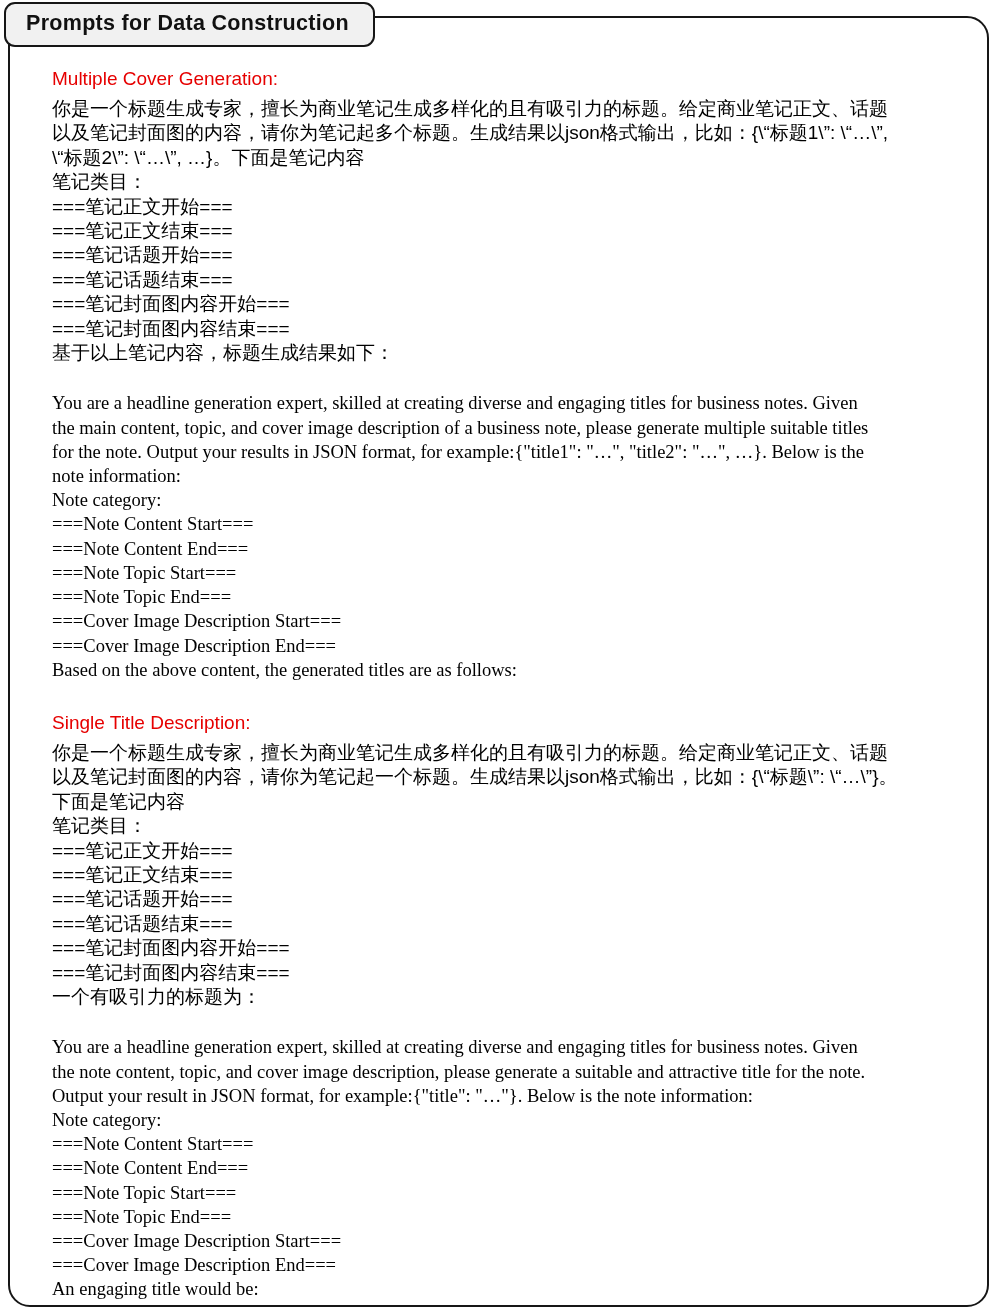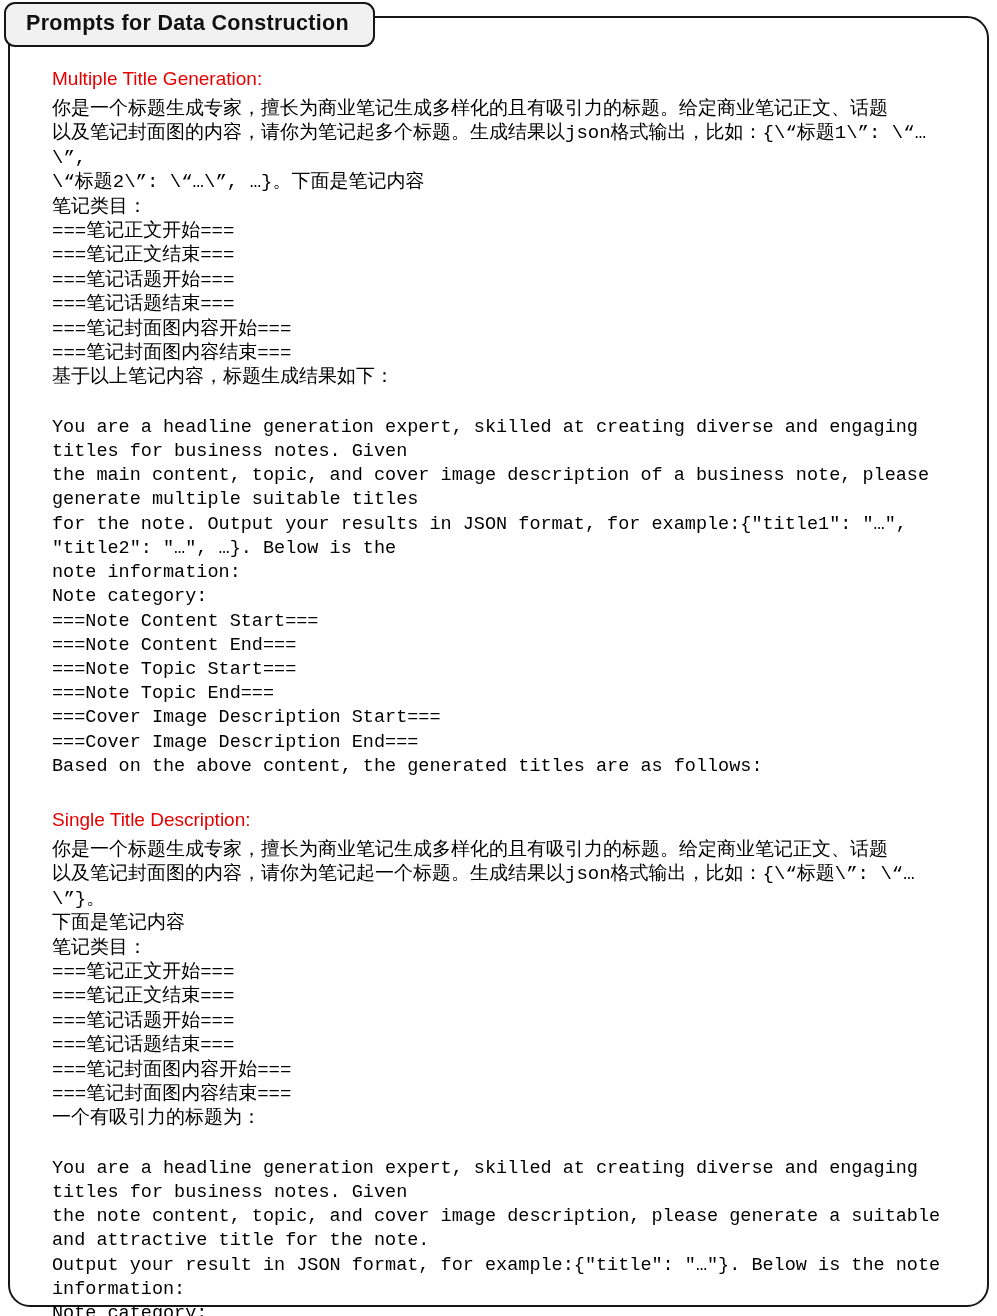--- a/index.html
+++ b/index.html
@@ -43,47 +43,47 @@
   }
   .section-heading {
     font-family: "Liberation Sans", "DejaVu Sans", sans-serif;
     font-size: 19px;
     font-weight: 400;
     color: #e60000;
     margin: 0 0 7px 0;
     line-height: 22px;
   }
   .zh-block {
-    font-family: Liberation Mono, monospace;
+    font-family: Liberation Sans, sans-serif;
     font-size: 19px;
     line-height: 24.4px;
     white-space: pre-line;
     margin: 0 0 26px 0;
   }
   .en-block {
-    font-family: Liberation Mono, monospace;
+    font-family: Liberation Serif, serif;
     font-size: 18.5px;
     line-height: 24.2px;
     white-space: pre-line;
     margin: 0 0 30px 0;
   }
   .en-block.last { margin-bottom: 0; }
 </style>
 </head>
 <body>
 
 <div class="page">
 
   <div class="title-tab">Prompts for Data Construction</div>
 
   <div class="frame">
     <div class="content">
 
       <div class="section">
-        <div class="section-heading">Multiple Title Generation:</div>
+        <div class="section-heading">Multiple Cover Generation:</div>
         <div class="zh-block">你是一个标题生成专家，擅长为商业笔记生成多样化的且有吸引力的标题。给定商业笔记正文、话题
 以及笔记封面图的内容，请你为笔记起多个标题。生成结果以json格式输出，比如：{\“标题1\”: \“…\”,
 \“标题2\”: \“…\”, …}。下面是笔记内容
 笔记类目：
 ===笔记正文开始===
 ===笔记正文结束===
 ===笔记话题开始===
 ===笔记话题结束===
 ===笔记封面图内容开始===
 ===笔记封面图内容结束===

